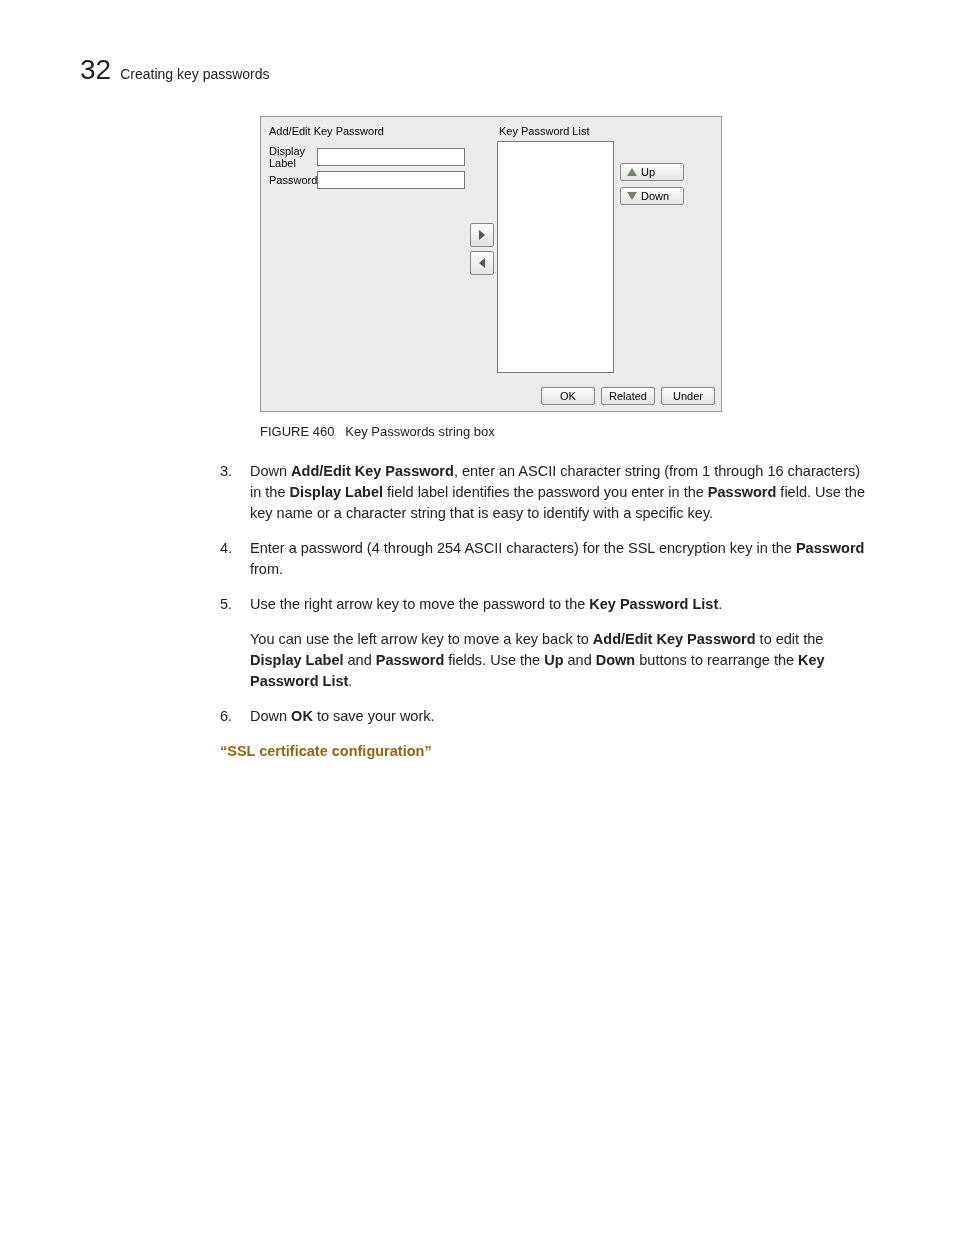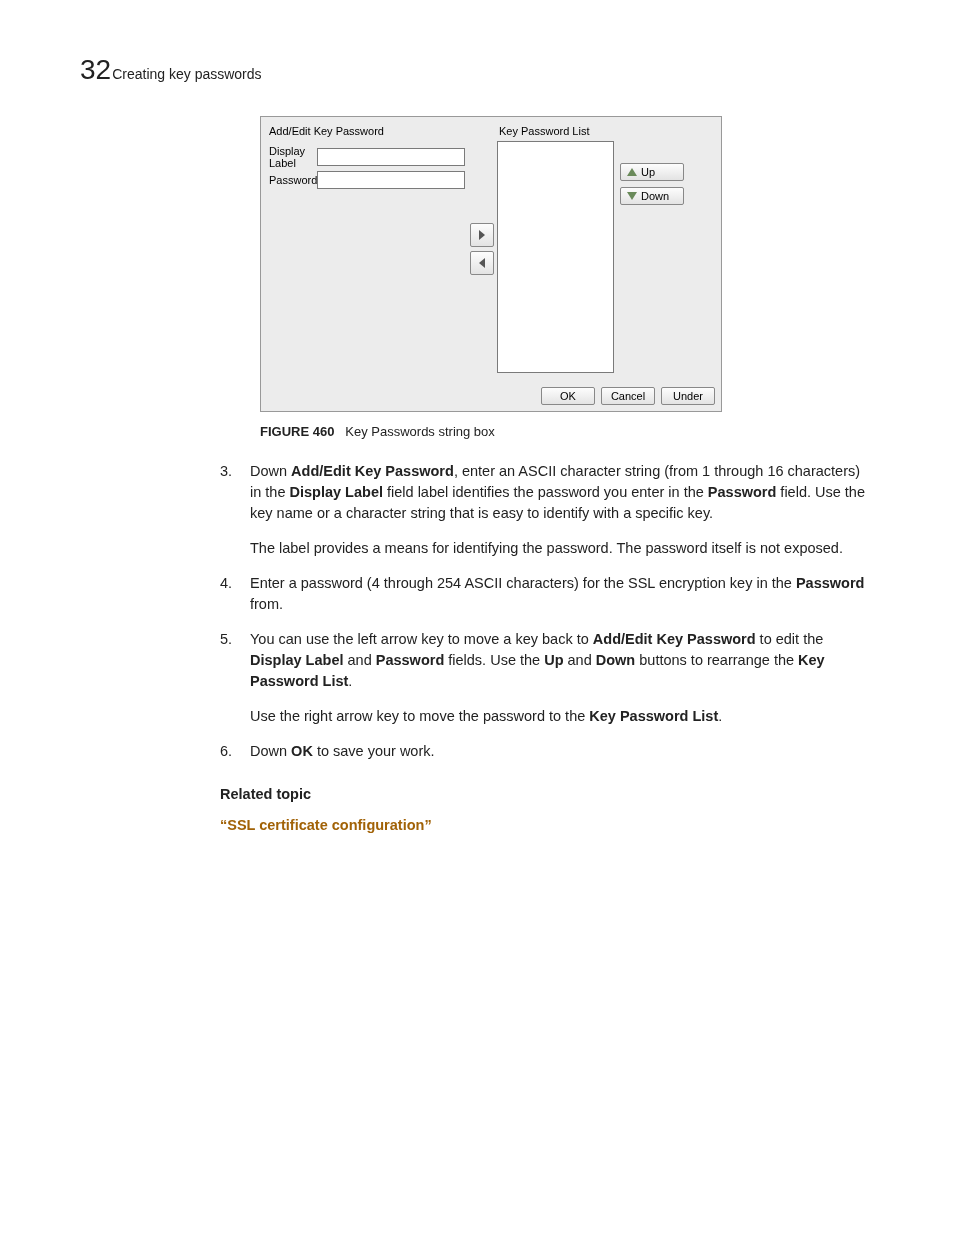--- a/index.html
+++ b/index.html
@@ -9,21 +9,21 @@
     font-family: Arial, Helvetica, sans-serif;
     color: #222;
     width: 954px;
   }
   .page {
     padding: 50px 80px 60px 80px;
   }
   .header-line {
     display: flex;
     align-items: baseline;
-    gap: 1px;
+    gap: 9px;
     margin-bottom: 30px;
   }
   .chapter-num {
     font-size: 28px;
     font-weight: 400;
   }
   .chapter-title {
     font-size: 14px;
     margin-top: 16px;
   }
@@ -127,21 +127,21 @@
     width: 52px;
     text-align:center;
     cursor:pointer;
   }
   .figure-caption {
     margin-left: 180px;
     font-size: 13px;
     margin-top: 12px;
     margin-bottom: 22px;
   }
-  .figure-caption .fig-label { font-weight: bold; }
+  .figure-caption .fig-label { font-weight: normal; }
   .content {
     margin-left: 140px;
     font-size: 14.5px;
     line-height: 1.45;
   }
   .ol-item {
     display:flex;
     margin-bottom: 14px;
   }
   .ol-num {
@@ -215,67 +215,65 @@
                   <span class="tri-down"></span>
                   <span>Down</span>
                 </div>
               </div>
             </div>
           </div>
         </div>
       </div>
       <div class="dialog-footer">
         <div class="footer-btn">OK</div>
-        <div class="footer-btn">Cancel</div>
+        <div class="footer-btn">Related</div>
         <div class="footer-btn">Under</div>
       </div>
     </div>
   </div>
 
   <div class="figure-caption">
     <span class="fig-label">FIGURE 460</span>&nbsp;&nbsp;&nbsp;<span>Key Passwords string box</span>
   </div>
 
   <div class="content">
     <div class="ol-item">
       <div class="ol-num">3.</div>
       <div class="ol-body">
         <p>
           <span>Down </span><b>Add/Edit Key Password</b><span>, enter an ASCII character string (from 1 through 16 characters) in the </span><b>Display Label</b><span> field label identifies the password you enter in the </span><b>Password</b><span> field. Use the key name or a character string that is easy to identify with a specific key.</span>
         </p>
-        <p>The label provides a means for identifying the password. The password itself is not exposed.</p>
       </div>
     </div>
 
     <div class="ol-item">
       <div class="ol-num">4.</div>
       <div class="ol-body">
         <p>
           <span>Enter a password (4 through 254 ASCII characters) for the SSL encryption key in the </span><b>Password</b><span> from.</span>
         </p>
       </div>
     </div>
 
     <div class="ol-item">
       <div class="ol-num">5.</div>
       <div class="ol-body">
         <p>
+          <span>Use the right arrow key to move the password to the </span><b>Key Password List</b><span>.</span>
+        </p>
+        <p>
           <span>You can use the left arrow key to move a key back to </span><b>Add/Edit Key Password</b><span> to edit the </span><b>Display Label</b><span> and </span><b>Password</b><span> fields. Use the </span><b>Up</b><span> and </span><b>Down</b><span> buttons to rearrange the </span><b>Key Password List</b><span>.</span>
         </p>
-        <p>
-          <span>Use the right arrow key to move the password to the </span><b>Key Password List</b><span>.</span>
-        </p>
       </div>
     </div>
 
     <div class="ol-item">
       <div class="ol-num">6.</div>
       <div class="ol-body">
         <p>
           <span>Down </span><b>OK</b><span> to save your work.</span>
         </p>
       </div>
     </div>
 
-    <div class="related-heading">Related topic</div>
     <div class="link">“SSL certificate configuration”</div>
   </div>
 </div>
 
 </body></html>

